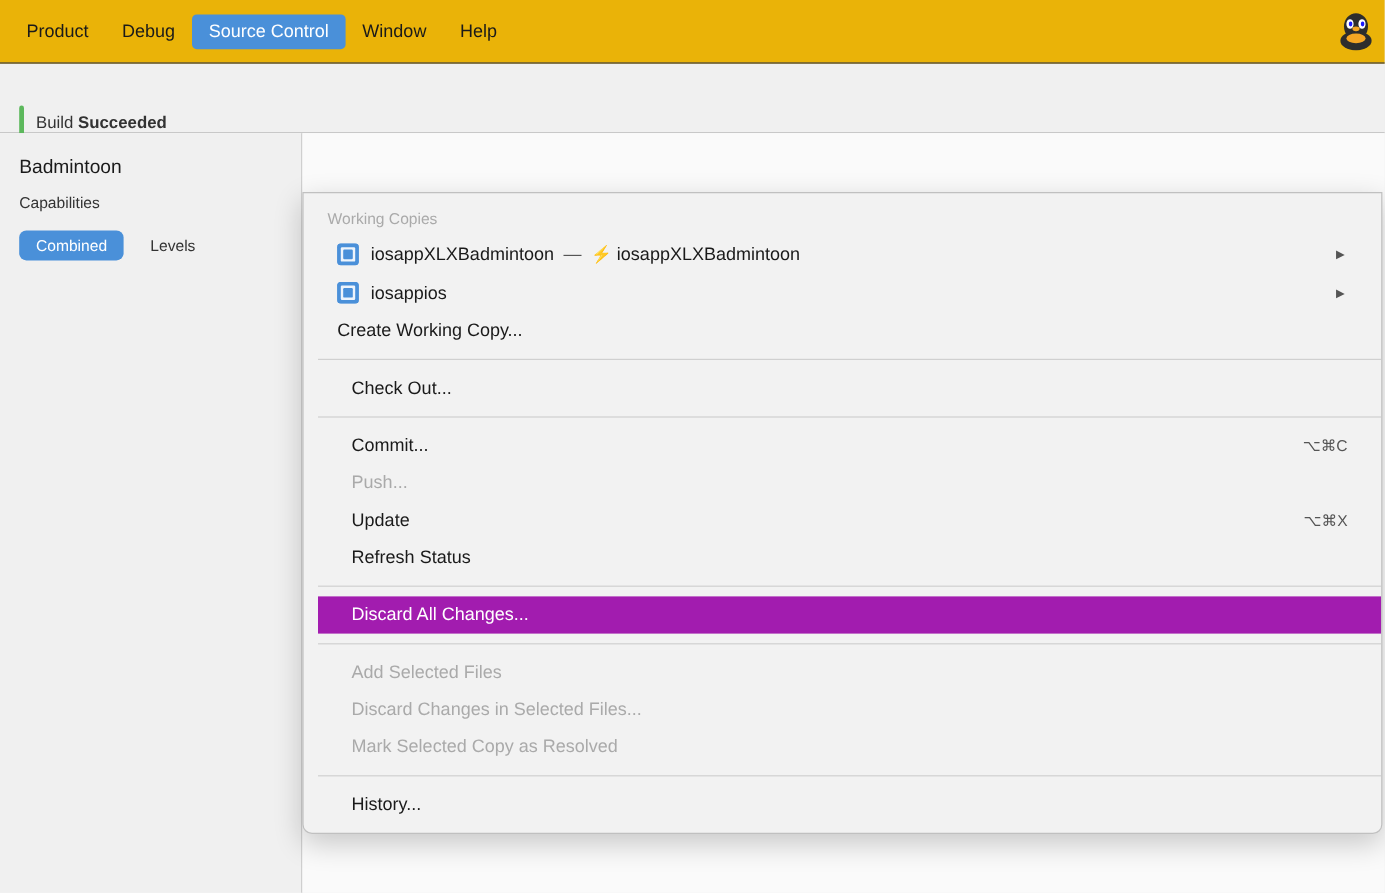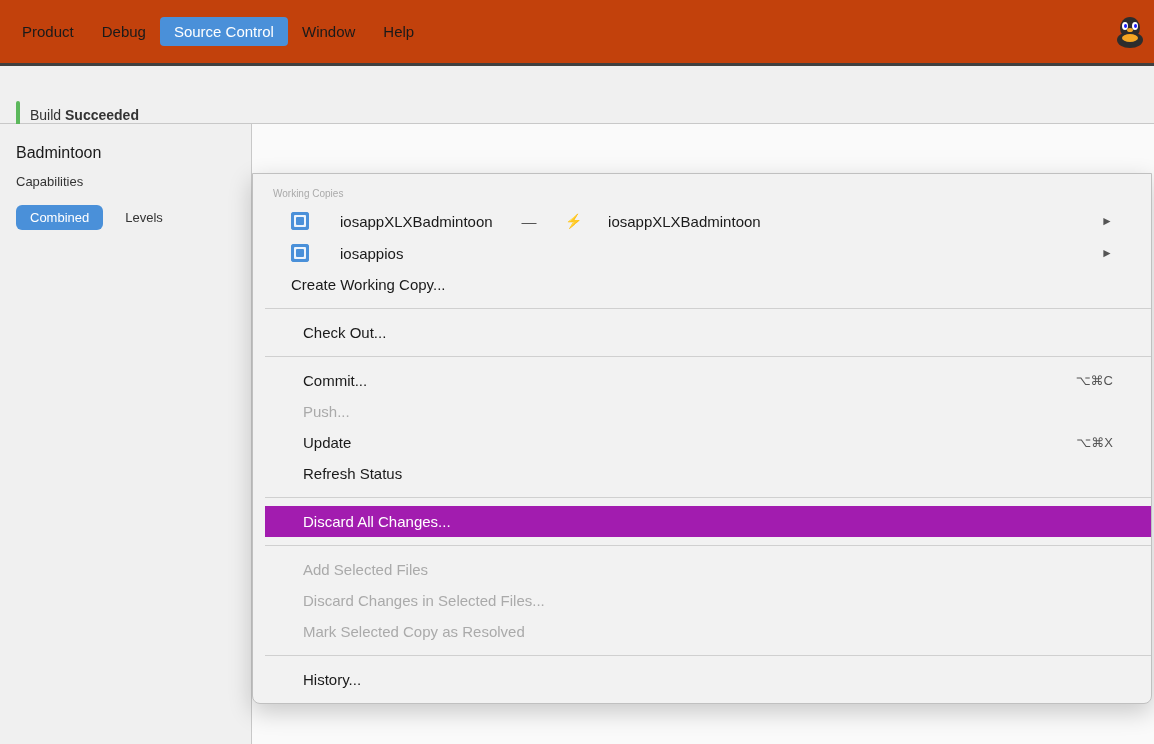--- a/index.html
+++ b/index.html
@@ -14,23 +14,23 @@
       font-family: -apple-system, BlinkMacSystemFont, 'Helvetica Neue', sans-serif;
       background: #ececec;
       position: relative;
       overflow: hidden;
     }
 
     
     .menu-bar {
       display: flex;
       align-items: center;
-      background: #c2410c;
-      height: 66px;
-      border-bottom: 3px solid #404040;
+      background: #eab308;
+      height: 53px;
+      border-bottom: 1px solid #404040;
       padding: 0 8px;
       position: relative;
       z-index: 10;
     }
 
     .menu-item {
       padding: 6px 14px;
       font-size: 15px;
       color: #1a1a1a;
       cursor: pointer;
@@ -140,35 +140,34 @@
     .menu-section {
       padding: 8px 0;
     }
 
     .menu-section + .menu-section {
       border-top: 1px solid #d0d0d0;
       margin-left: 12px;
     }
 
     .menu-section-header {
-      font-size: 10px;
+      font-size: 13px;
       color: #aaa;
       padding: 6px 20px;
       font-weight: 400;
     }
 
     .menu-row {
       display: flex;
       align-items: center;
-      padding: 7px 38px;
+      padding: 7px 28px;
       font-size: 15px;
       color: #1a1a1a;
       cursor: pointer;
       min-height: 30px;
-      gap: 21px;
     }
 
     .menu-row.highlighted {
       background: #a21caf;
       color: white;
     }
 
     .menu-row.disabled {
       color: #aaa;
       cursor: default;

